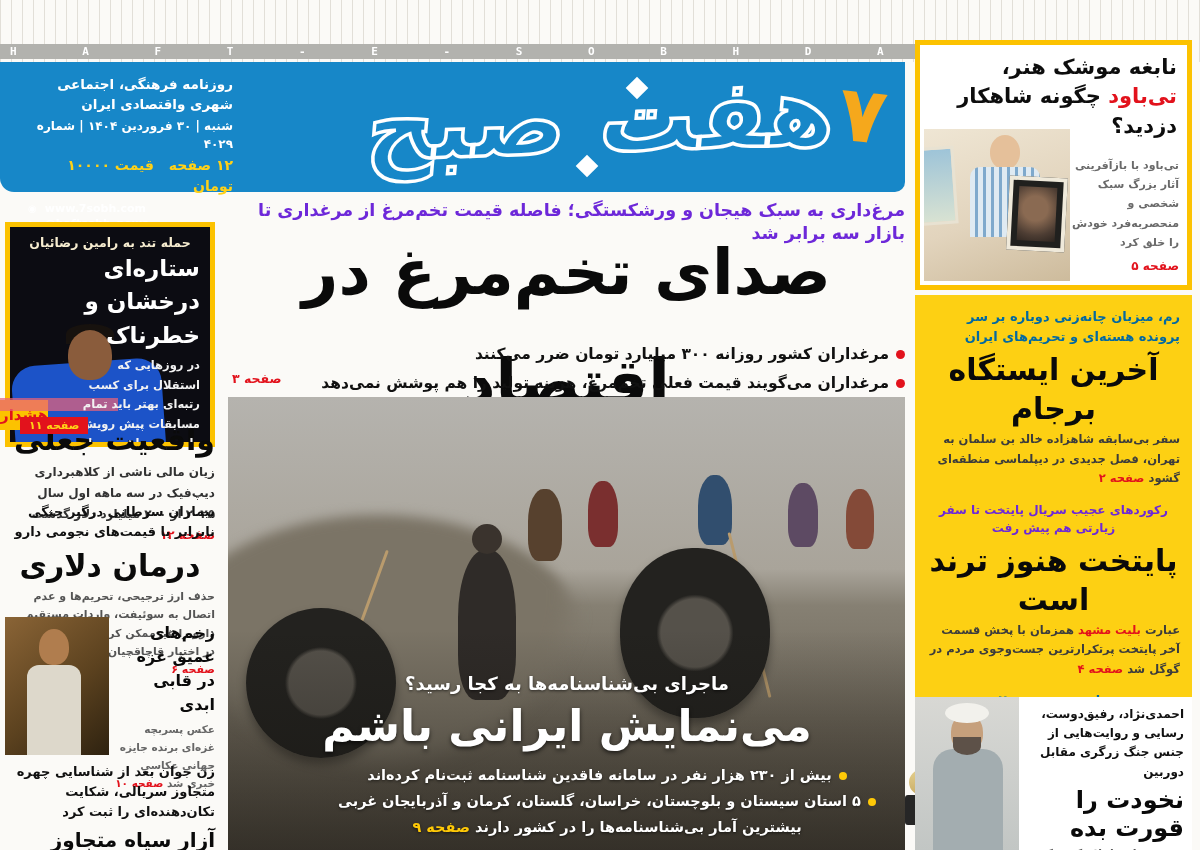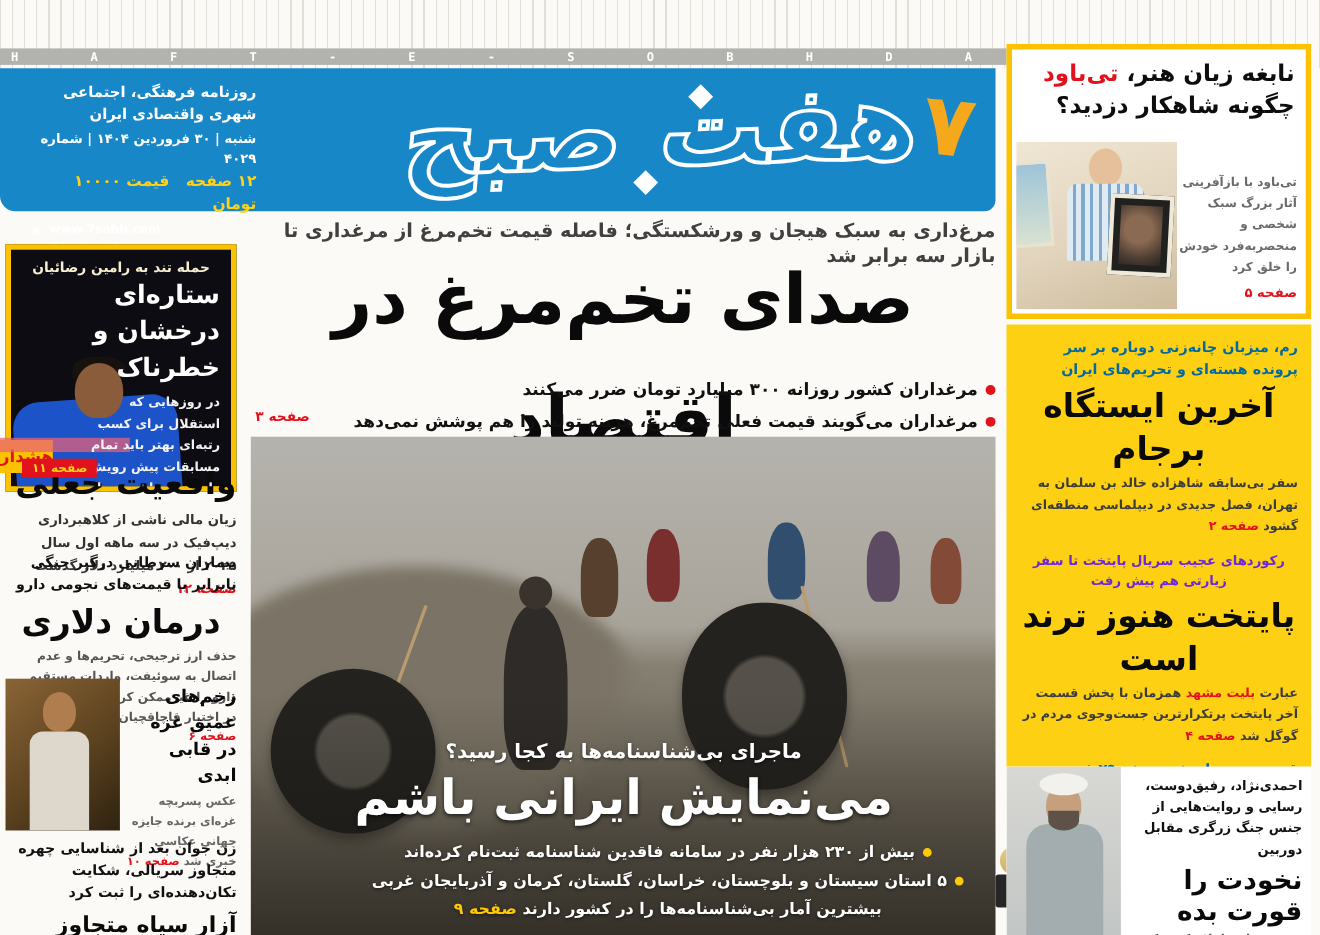--- a/index.html
+++ b/index.html
@@ -46,21 +46,21 @@
     .logo-callig { color:transparent; -webkit-text-stroke:3.5px #fff; }
   }
   .logo-seven {
     position:absolute; right:8px; top:8px; font-size:78px; font-weight:900;
     color:#f5a81c; transform:rotate(6deg);
   }
   .logo-diamond { position:absolute; width:16px; height:16px; background:#fff; transform:rotate(45deg); }
   .d1 { right:250px; top:18px; } .d2 { right:300px; top:96px; }
   
   .rtl { direction:rtl; text-align:right; }
-  .kicker { font-weight:900; color:#404040;text-align:right; }
+  .kicker { font-weight:900; color:#6d28d9;text-align:right; }
   .pageref { color:#e2121c; font-weight:900; }
   .reddot,.yellowdot { display:inline-block; width:9px; height:9px; border-radius:50%; background:#e2121c; margin-left:7px; }
   .yellowdot { background:#ffc907; width:8px; height:8px; }
   
   .art-box {
     position:absolute; left:915px; top:40px; width:277px; height:250px;
     background:#fff; border:5px solid #fcc200;
   }
   .art-headline {
     position:relative; z-index:2; padding:8px 10px 0; direction:rtl; text-align:right;
@@ -217,21 +217,21 @@
     <div class="logo-wrap">
       <span class="logo-callig">هفت صبح</span>
       <span class="logo-seven">۷</span>
       <span class="logo-diamond d1"></span>
       <span class="logo-diamond d2"></span>
     </div>
   </div>
 
   <div class="art-box">
     <div class="art-headline">
-      <span>نابغه زیان هنر، </span><span class="hl">تی‌باود</span><span> چگونه شاهکار دزدید؟</span>
+      <span>نابغه موشک هنر، </span><span class="hl">تی‌باود</span><span> چگونه شاهکار دزدید؟</span>
     </div>
     <div class="art-photo">
       <div class="art-canvas"></div>
       <div class="art-head"></div>
       <div class="art-shirt"></div>
       <div class="art-frame">
           <div class="paint"></div>
         </div>
     </div>
     <div class="art-body">

